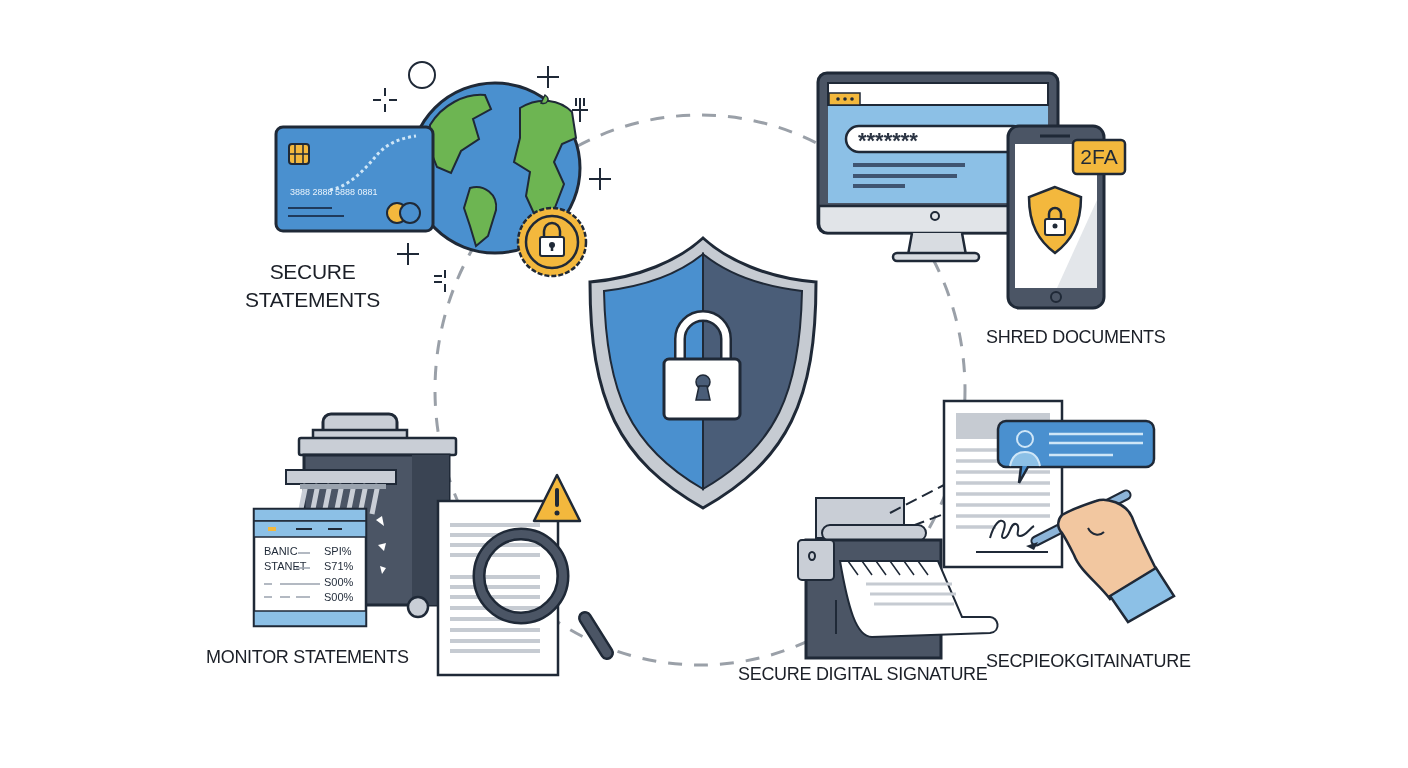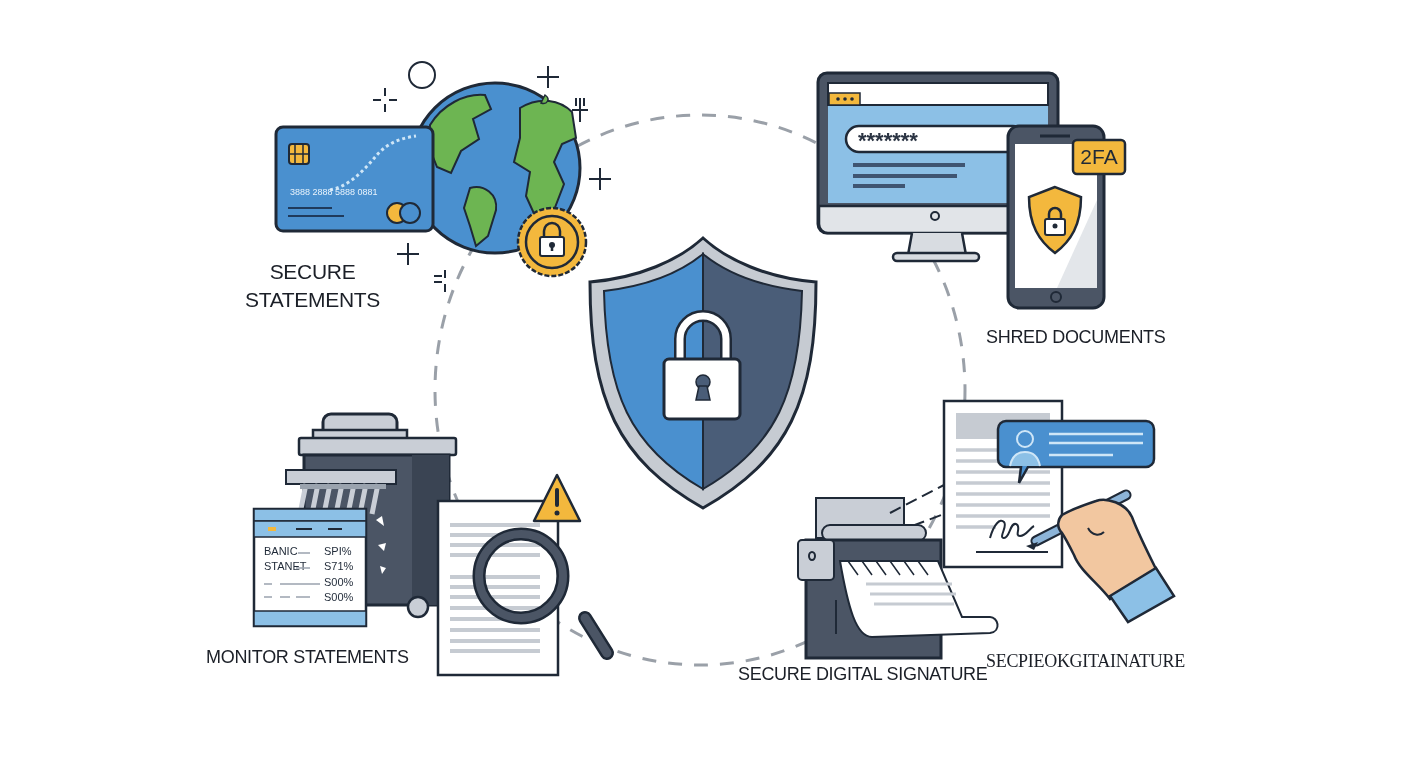--- a/index.html
+++ b/index.html
@@ -202,15 +202,15 @@
 
 <div class="label center" style="left:245px; top:258px; width:135px; font-size:21px; line-height:28px;">
   <div>SECURE</div>
   <div>STATEMENTS</div>
 </div>
 
 <div class="label" style="left:986px; top:323px;">SHRED DOCUMENTS</div>
 
 <div class="label" style="left:186px; top:643px;margin-left:20px;">MONITOR STATEMENTS</div>
 
-<div class="label" style="left:986px; top:647px;font-family:Liberation Serif, serif;">SECPIEOKGITAINATURE</div>
+<div class="label" style="left:986px; top:647px;">SECPIEOKGITAINATURE</div>
 
 <div class="label" style="left:738px; top:660px;">SECURE DIGITAL SIGNATURE</div>
 
 </body></html>

